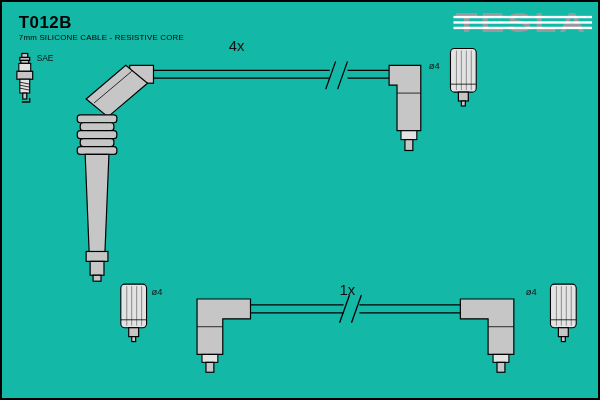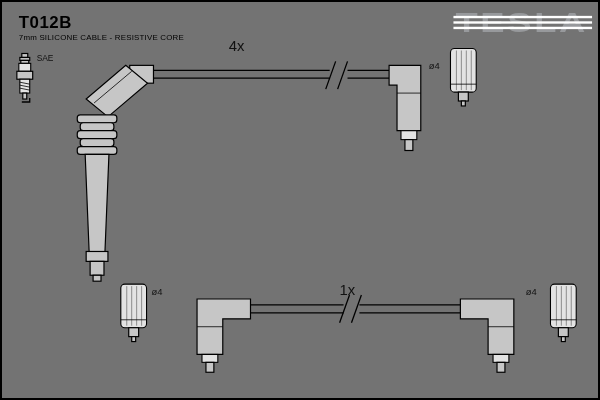--- a/index.html
+++ b/index.html
@@ -1,21 +1,21 @@
 <!DOCTYPE html>
 <html><head>
 <meta charset="utf-8">
 <style>
   html,body{margin:0;padding:0;background:#ffffff;}
   .sheet{
     position:relative;
     width:600px;height:400px;
     box-sizing:border-box;
     border:2px solid #000;
-    background:#737373;
+    background:#14b8a6;
     font-family:"Liberation Sans",sans-serif;
     overflow:hidden;
   }
   svg{display:block;width:100%;height:100%;}
   text{font-family:"Liberation Sans",sans-serif;}
   .t-part{font-size:17px;font-weight:bold;fill:#000;letter-spacing:.5px;}
   .t-sub{font-size:8px;fill:#000;letter-spacing:.2px;}
   .t-brand{font-size:27px;font-weight:bold;fill:#97999c;letter-spacing:2px;}
   .t-qty{font-size:15px;fill:#111;}
   .t-dia{font-size:9.5px;fill:#111;}

